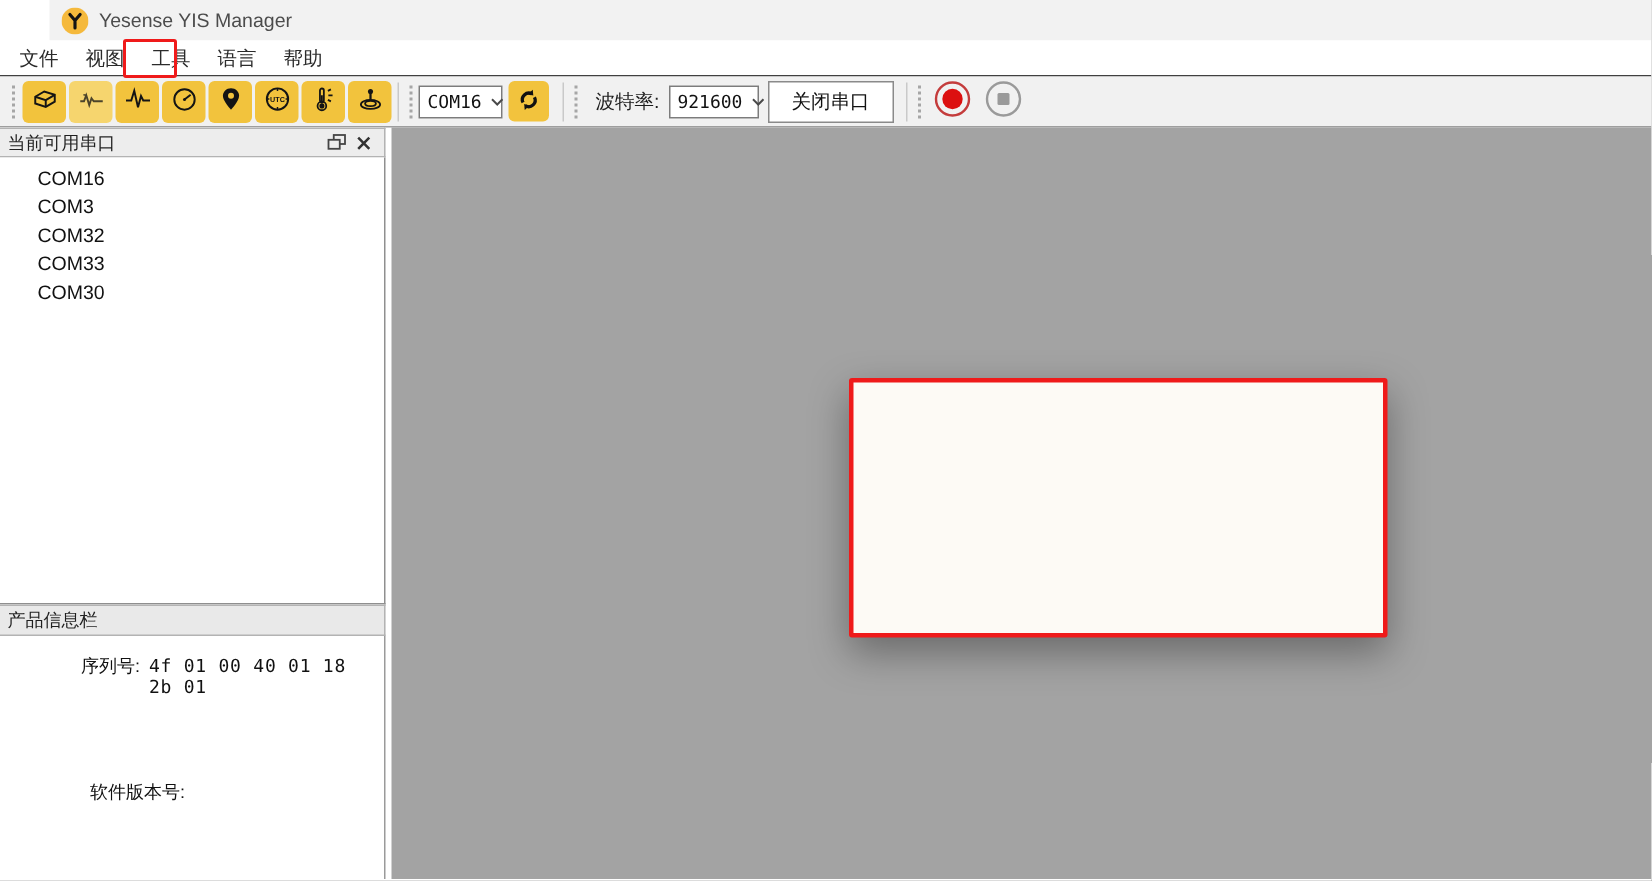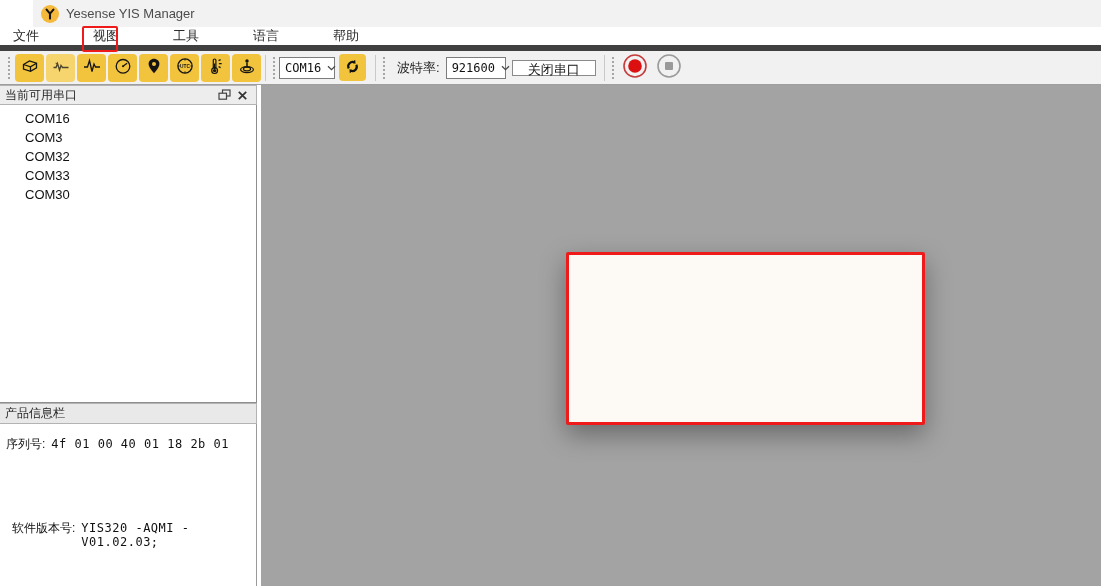--- a/index.html
+++ b/index.html
@@ -6,51 +6,51 @@
   html,body { width:1101px; height:587px; overflow:hidden; }
   body { font-family:"Liberation Sans","DejaVu Sans",sans-serif; font-size:13px; color:#222; background:#fff; }
   .app { position:relative; width:1101px; height:587px; background:#fff; overflow:hidden; }
 
   
   .titlebar { height:27px; background:#f2f2f2; display:flex; align-items:center; padding-left:8px;margin-left:33px; }
   .titlebar .logo { width:18px; height:18px; margin-right:7px; }
   .titlebar .title { font-size:13px; color:#4c4c4c; }
 
   
-  .menubar { height:24px; background:#ffffff; display:flex; align-items:center; padding-left:4px; border-bottom:6px solid #404040;gap:36px; }
+  .menubar { height:24px; background:#ffffff; display:flex; align-items:center; padding-left:4px; border-bottom:1px solid #404040; }
   .menu-item { padding:0 6px; margin:0 3px; height:22px; line-height:22px; color:#2b2b2b; cursor:default; }
 
   
   .toolbar { height:34px; background:#f1f1f1; border-bottom:1px solid #9e9e9e; display:flex; align-items:center; padding-left:4px; }
   .grip { width:0; height:22px; border-left:2px dotted #a6a6a6; margin:0 4px; }
   .tb-sep { width:1px; height:26px; background:#c9c9c9; margin:0 3px; }
   .tool-btn { width:29px; height:28px; border-radius:4px; background:#f2c33d; border:none;
               display:flex; align-items:center; justify-content:center; margin:0 1px; cursor:pointer; }
   .tool-btn.dim { background:#f6d56e; }
   .tool-btn.dim svg { opacity:.75; }
   .combo { background:#fff; border:1px solid #7c7c7c; height:22px; display:flex; align-items:center;
            padding:0 5px; font-family:"DejaVu Sans Mono","Liberation Mono",monospace; font-size:12px; color:#111; cursor:pointer; }
   .combo .chev { margin-left:auto; padding-left:6px; display:flex; }
   .tb-label { margin:0 6px 0 8px; color:#1c1c1c; }
-  .tb-btn { background:#fff; border:1px solid #8a8a8a; height:16px; padding:0 15px; font-size:13px; color:#111; margin-left:6px; cursor:pointer; }
+  .tb-btn { background:#fff; border:1px solid #8a8a8a; height:28px; padding:0 15px; font-size:13px; color:#111; margin-left:6px; cursor:pointer; }
   .round-btn { width:28px; height:28px; background:transparent; border:none; margin:0 3px; display:flex; align-items:center; justify-content:center; cursor:pointer; }
 
   
   .main { position:relative; display:flex; height:501px; }
   .dock { width:257px; display:flex; flex-direction:column; background:#fff; }
   .dock-header { height:20px; background:#ededed; border:1px solid #b3b3b3; border-left:none;
                  display:flex; align-items:flex-end; padding:0 5px; font-size:12px; color:#1f1f1f; }
   .dock-header .spacer { flex:1; }
   .mini-btn { width:18px; height:16px; border:none; background:transparent; display:flex; align-items:center; justify-content:center; cursor:pointer; }
   .port-list { height:298px; background:#fff; border-right:1px solid #8f8f8f; border-bottom:1px solid #8f8f8f; padding-top:4px; overflow:hidden; }
   .port-item { height:19px; line-height:19px; padding-left:25px; font-size:13px; color:#111; cursor:pointer; }
   .info-header { height:21px; background:#e9e9e9; border-top:1px solid #b3b3b3; border-bottom:1px solid #b3b3b3; border-right:1px solid #b3b3b3;
                  display:flex; align-items:center; padding:0 5px; font-size:12px; color:#1f1f1f; }
   .info-body { flex:1; background:#fff; border-right:1px solid #9a9a9a; padding:12px 6px 0 6px; position:relative; font-size:12px; }
-  .info-row { display:flex; align-items:baseline; }
+  .info-row { display:flex; align-items:baseline;margin-left:48px; }
   .info-row .lbl { color:#111; margin-right:6px; white-space:nowrap; }
   .mono { font-family:"DejaVu Sans Mono","Liberation Mono",monospace; font-size:12px; color:#111; letter-spacing:.5px; }
   .info-row.version { position:absolute; top:96px; left:12px; }
 
   .canvas { flex:1; background:#a3a3a3; margin-left:4px; position:relative; }
 
   
   .dialog { position:absolute; left:633px; top:281px; width:217px; height:105px; background:#fdfaf5;
             border:1px solid rgba(60,55,45,.45); border-radius:8px; box-shadow:0 10px 26px rgba(0,0,0,.35); overflow:hidden; }
   .dlg-titlebar { height:30px; background:#f7f0e6; display:flex; align-items:center; padding:0 8px; }
@@ -237,21 +237,20 @@
       <div class="info-header">
         <span>产品信息栏</span>
       </div>
       <div class="info-body">
         <div class="info-row">
           <span class="lbl">序列号:</span>
           <span class="mono">4f 01 00 40 01 18 2b 01</span>
         </div>
         <div class="info-row version">
           <span class="lbl">软件版本号:</span>
-          <span class="mono">YIS320 -AQMI -V01.02.03;</span>
         </div>
       </div>
     </div>
 
     <div class="canvas"></div>
   </div>
 
   <div class="dialog">
     <div class="dlg-titlebar">
       <span class="dlg-logo">

